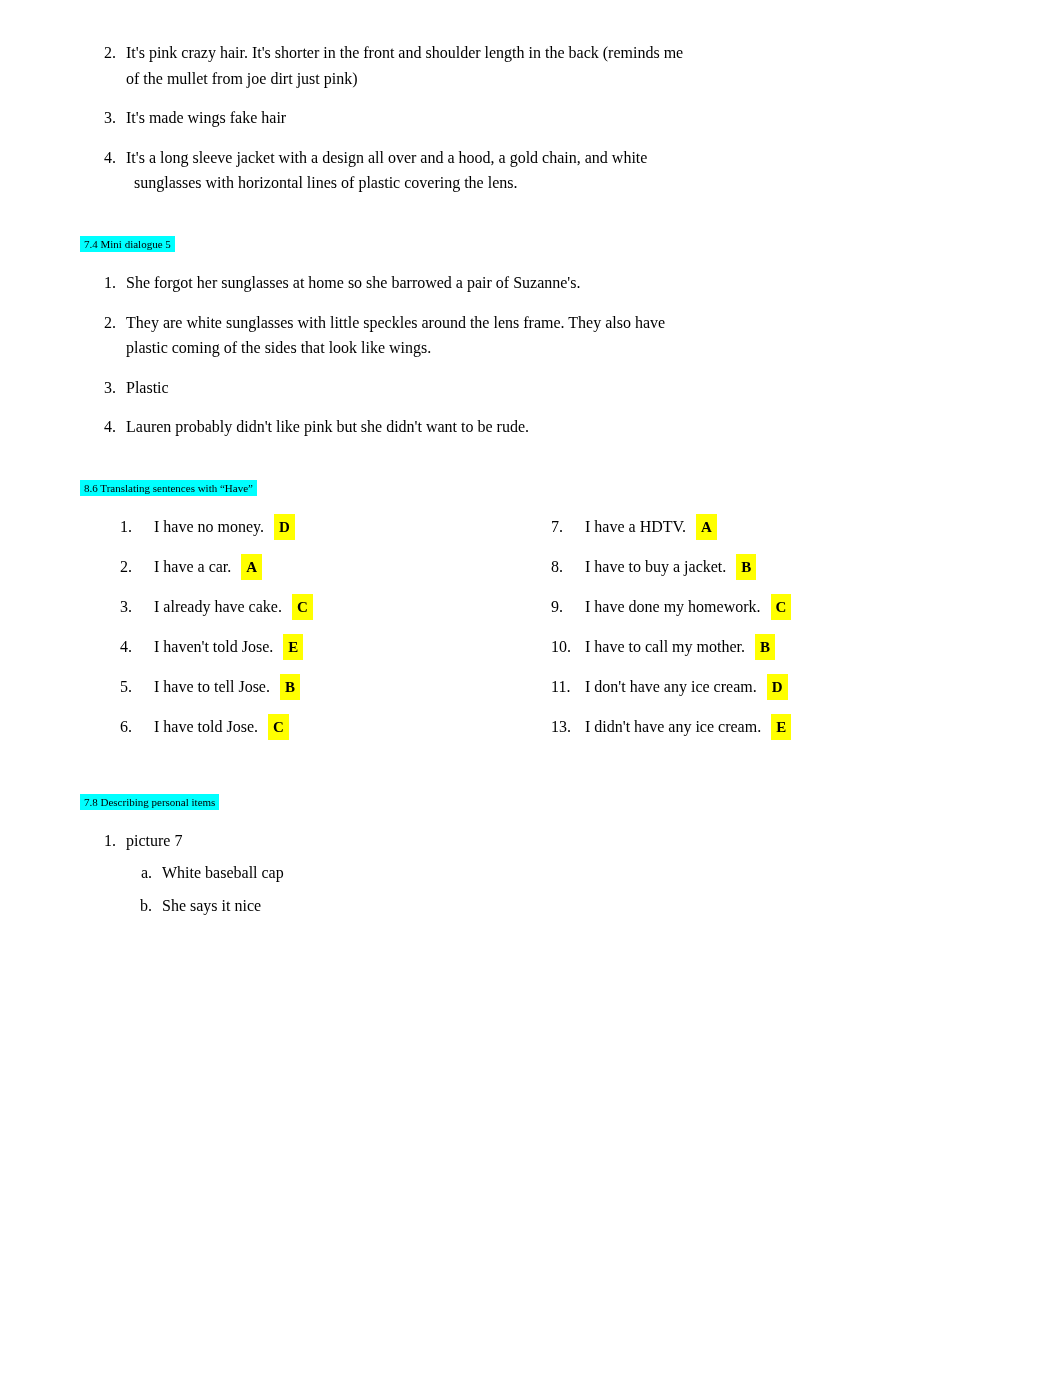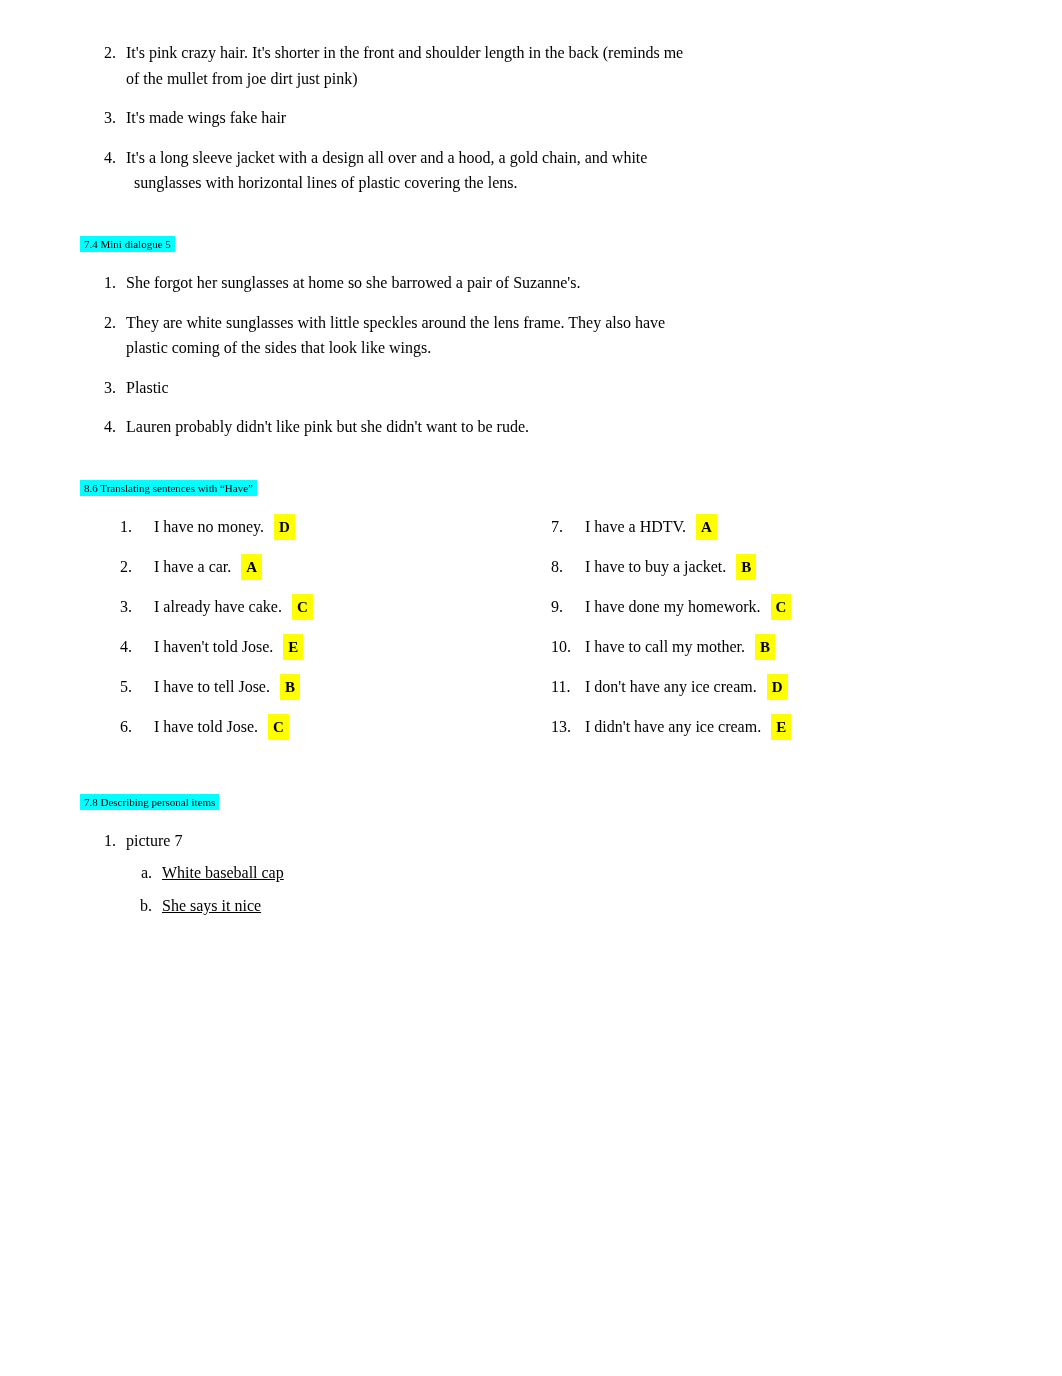--- a/index.html
+++ b/index.html
@@ -39,21 +39,20 @@
     }
     ol.sub-list {
       margin-left: 30px;
       list-style-type: lower-alpha;
       margin-top: 6px;
     }
     ol.sub-list > li {
       margin-bottom: 8px;
       padding-left: 6px;
       line-height: 1.6;
-      text-decoration: underline;
     }
     .badge {
       display: inline-block;
       padding: 1px 5px;
       font-weight: bold;
       font-size: 15px;
     }
     .badge-yellow {
       background-color: #ffff00;
     }

